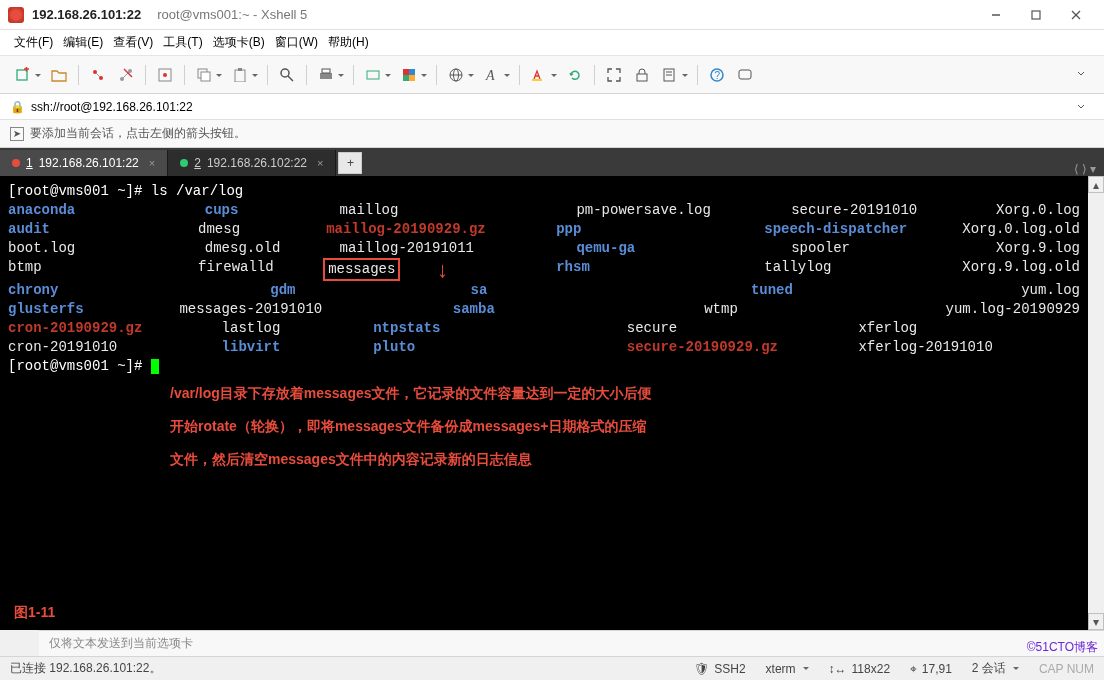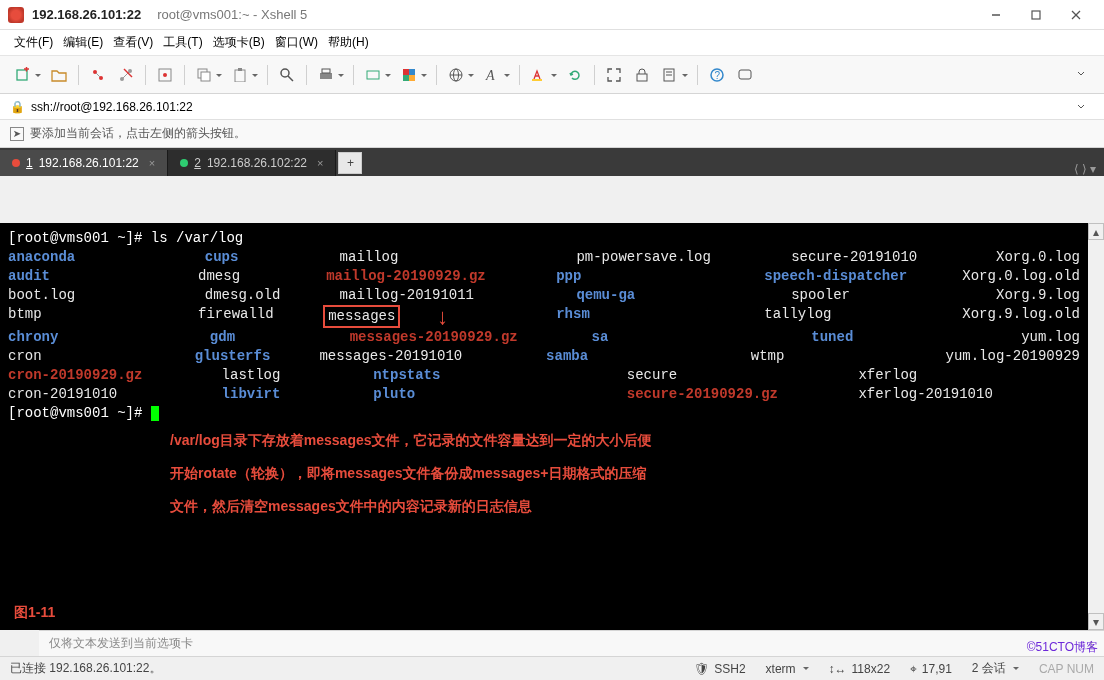--- a/index.html
+++ b/index.html
@@ -131,21 +131,21 @@
   width: 24px; height: 22px;
   margin-left: 2px; margin-bottom: 2px;
   background: #e8e8e8; color: #444;
   display:flex;align-items:center;justify-content:center;
   border:1px solid #ccc;
 }
 .tabbar-right {
   margin-left: auto; padding: 0 8px; color: #999;
 }
 
-.terminal-wrap { flex: 1; display: flex; margin-top: 47px; }
+.terminal-wrap { flex: 1; display: flex; }
 .terminal {
   flex: 1;
   background: #000;
   color: #fff;
   font-family: Consolas, "Courier New", monospace;
   font-size: 14px;
   line-height: 19px;
   padding: 6px 8px;
   position: relative;
   overflow: hidden;
@@ -455,22 +455,22 @@
 </div>
 
 <div class="terminal-wrap">
   <div class="terminal">
     <div class="prompt"><span>[root@vms001 ~]#</span> <span>ls /var/log</span></div>
     <div id="ls-grid">
         <div class="ls-row"><span class="col c1 dir">anaconda</span><span class="col c2 dir">cups</span><span class="col c3 norm">maillog</span><span class="col c4 norm">pm-powersave.log</span><span class="col c5 norm">secure-20191010</span><span class="col c6 norm">Xorg.0.log</span></div>
         <div class="ls-row"><span class="col c1 dir">audit</span><span class="col c2 norm">dmesg</span><span class="col c3 gz">maillog-20190929.gz</span><span class="col c4 dir">ppp</span><span class="col c5 dir">speech-dispatcher</span><span class="col c6 norm">Xorg.0.log.old</span></div>
         <div class="ls-row"><span class="col c1 norm">boot.log</span><span class="col c2 norm">dmesg.old</span><span class="col c3 norm">maillog-20191011</span><span class="col c4 dir">qemu-ga</span><span class="col c5 norm">spooler</span><span class="col c6 norm">Xorg.9.log</span></div>
         <div class="ls-row"><span class="col c1 norm">btmp</span><span class="col c2 norm">firewalld</span><span class="col c3 norm"><span class="highlight-box">messages</span></span><span class="col c4 dir">rhsm</span><span class="col c5 norm">tallylog</span><span class="col c6 norm">Xorg.9.log.old</span></div>
-        <div class="ls-row"><span class="col c1 dir">chrony</span><span class="col c2 dir">gdm</span><span class="col c3 red-underline">messages-20190929.gz</span><span class="col c4 dir">sa</span><span class="col c5 dir">tuned</span><span class="col c6 norm">yum.log</span></div>
-        <div class="ls-row"><span class="col c1 norm">cron</span><span class="col c2 dir">glusterfs</span><span class="col c3 norm">messages-20191010</span><span class="col c4 dir">samba</span><span class="col c5 norm">wtmp</span><span class="col c6 norm">yum.log-20190929</span></div>
+        <div class="ls-row"><span class="col c1 dir">chrony</span><span class="col c2 dir">gdm</span><span class="col c4 dir">sa</span><span class="col c5 dir">tuned</span><span class="col c6 norm">yum.log</span></div>
+        <div class="ls-row"><span class="col c2 dir">glusterfs</span><span class="col c3 norm">messages-20191010</span><span class="col c4 dir">samba</span><span class="col c5 norm">wtmp</span><span class="col c6 norm">yum.log-20190929</span></div>
         <div class="ls-row"><span class="col c1 gz">cron-20190929.gz</span><span class="col c2 norm">lastlog</span><span class="col c3 dir">ntpstats</span><span class="col c4 norm">secure</span><span class="col c5 norm">xferlog</span><span class="col c6 norm"></span></div>
         <div class="ls-row"><span class="col c1 norm">cron-20191010</span><span class="col c2 dir">libvirt</span><span class="col c3 dir">pluto</span><span class="col c4 gz">secure-20190929.gz</span><span class="col c5 norm">xferlog-20191010</span><span class="col c6 norm"></span></div>
       </div>
     <div class="prompt"><span>[root@vms001 ~]#</span> <span class="cursor"></span></div>
 
     <div class="overlay-arrow">↓</div>
 
     <div class="annotation">
       <div class="line">/var/log目录下存放着messages文件，它记录的文件容量达到一定的大小后便</div>
       <div class="line">开始rotate（轮换），即将messages文件备份成messages+日期格式的压缩</div>

